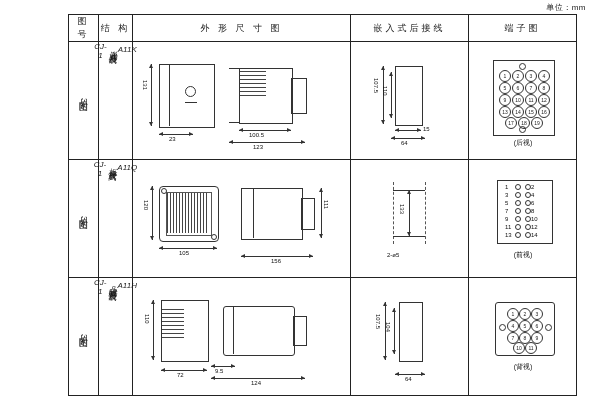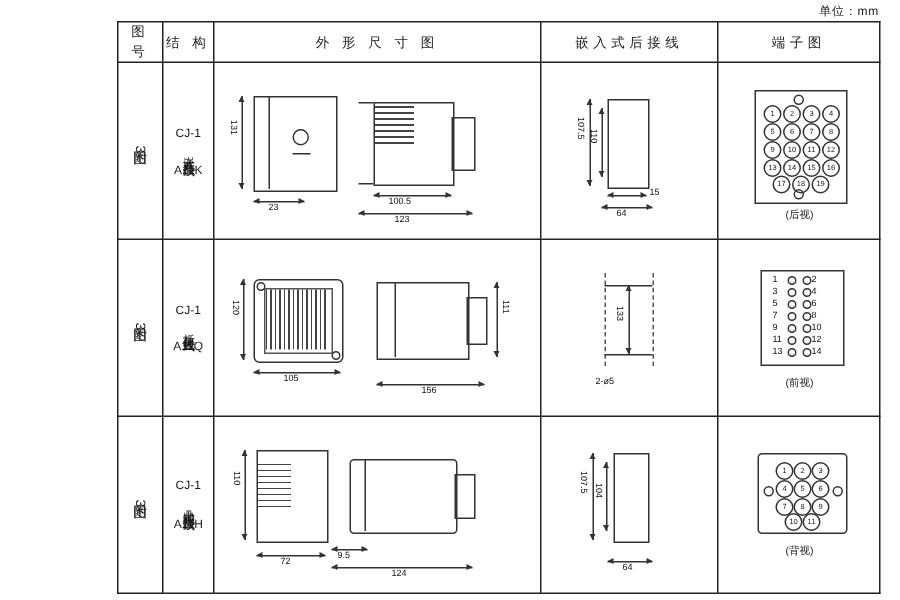--- a/index.html
+++ b/index.html
@@ -1,30 +1,30 @@
 <!DOCTYPE html>
 <html><head>
 <meta charset="utf-8">
 <style>
   html,body{margin:0;padding:0;background:#fff;}
   body{width:600px;height:400px;font-family:"Liberation Sans","DejaVu Sans",sans-serif;color:#1a1a1a;}
   .page{position:relative;width:600px;height:400px;}
   .unit{position:absolute;right:14px;top:2px;font-size:8px;letter-spacing:.5px;}
-  table.main{position:absolute;left:78px;top:14px;border-collapse:collapse;width:508px;height:372px;table-layout:fixed;}
+  table.main{position:absolute;left:68px;top:14px;border-collapse:collapse;width:508px;height:372px;table-layout:fixed;}
   table.main th, table.main td{border:1px solid #222;padding:0;}
   table.main th{font-size:9px;font-weight:normal;height:16px;letter-spacing:3px;}
   .c-num{width:30px;}
   .c-struct{width:34px;}
   .c-outline{width:218px;}
   .c-hole{width:118px;}
   .c-term{width:108px;}
   td.num{text-align:center;vertical-align:middle;}
   .numtxt{font-size:9px;line-height:12px;writing-mode:vertical-rl;display:inline-block;letter-spacing:2px;}
   td.struct{text-align:center;vertical-align:middle;}
-  .structbox{display:flex;flex-direction:column;align-items:center;justify-content:center;height:100%;}
+  .structbox{display:flex;flex-direction:row;align-items:flex-start;justify-content:center;height:100%;font-style:italic;}
   .s-top{font-size:8px;margin-bottom:3px;}
   .s-mid{font-size:8px;writing-mode:vertical-rl;letter-spacing:1px;line-height:11px;margin:2px 0;}
   .s-bot{font-size:8px;margin-top:3px;}
   .cell{position:relative;width:100%;height:100%;}
   .ln{position:absolute;background:#333;}
   .h{height:1px;}
   .v{width:1px;}
   .box{position:absolute;border:1px solid #333;}
   .boxthin{position:absolute;border:1px solid #555;}
   .lbl{position:absolute;font-size:6px;color:#111;white-space:nowrap;}

